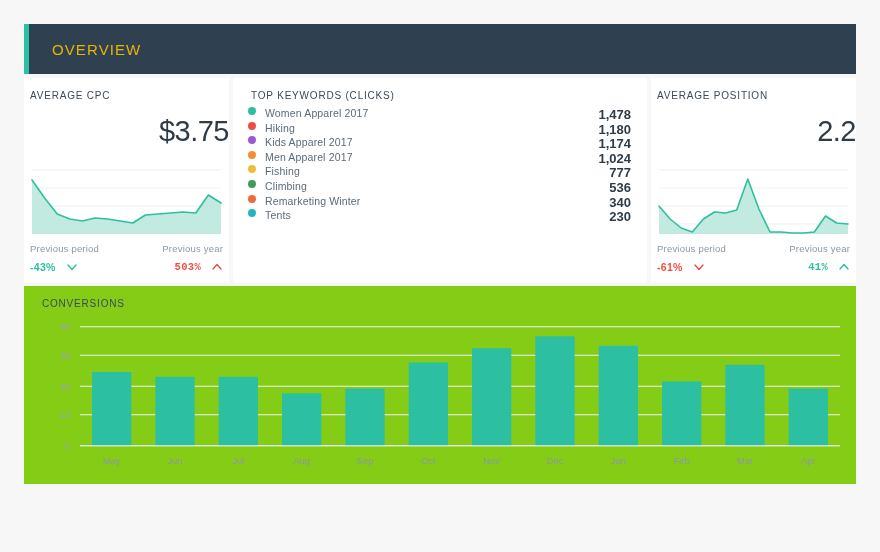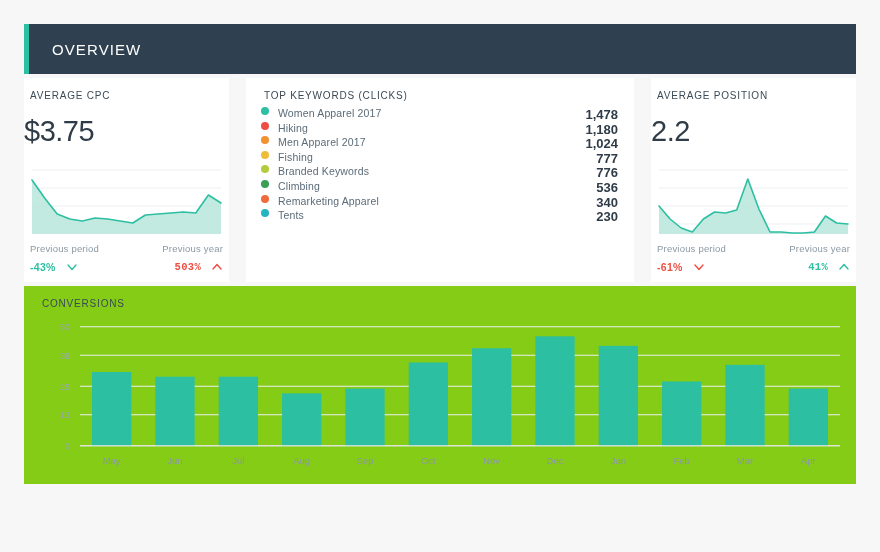--- a/index.html
+++ b/index.html
@@ -31,31 +31,31 @@
     align-items: center;
     overflow: hidden;
   }
   .header-accent {
     position: absolute;
     left: 0; top: 0; bottom: 0;
     width: 5px;
     background: #2cbfa1;
   }
   .header-title {
-    color: #ffffff;
+    color: #eab308;
     font-size: 15px;
     letter-spacing: 1.1px;
     font-weight: 400;
     margin-left: 28px;
   }
 
   
   .top-row {
     display: flex;
-    gap: 17px;
+    gap: 4px;
     margin-top: 4px;
     height: 204px;
   }
   .card {
     background: #ffffff;
     box-sizing: border-box;
   }
   .kpi-card {
     width: 205px;
     position: relative;
@@ -72,21 +72,21 @@
   .card-title {
     font-size: 10px;
     letter-spacing: 0.8px;
     color: #3b4a56;
     text-transform: uppercase;
     padding-left: 6px;
   }
   .kpi-card .card-title { padding-left: 6px; }
 
   .kpi-value {
-    text-align: left;
+    text-align: right;
     font-size: 29px;
     color: #2f3c48;
     letter-spacing: -0.5px;
     margin-top: 14px;
     font-weight: 400;
   }
 
   .spark-wrap {
     position: relative;
     margin-top: 14px;
@@ -238,42 +238,42 @@
           <span class="kw-dot" style="background: rgb(44, 191, 161);"></span>
           <span class="kw-label">Women Apparel 2017</span>
           <span class="kw-value">1,478</span>
         </div>
         <div class="kw-row">
           <span class="kw-dot" style="background: rgb(238, 77, 69);"></span>
           <span class="kw-label">Hiking</span>
           <span class="kw-value">1,180</span>
         </div>
         <div class="kw-row">
+          <span class="kw-dot" style="background: rgb(155, 89, 208);"></span>
+          <span class="kw-label">Kids Apparel 2017</span>
+          <span class="kw-value">1,174</span>
+        </div>
+        <div class="kw-row">
           <span class="kw-dot" style="background: rgb(243, 144, 47);"></span>
           <span class="kw-label">Men Apparel 2017</span>
           <span class="kw-value">1,024</span>
         </div>
         <div class="kw-row">
           <span class="kw-dot" style="background: rgb(237, 188, 56);"></span>
           <span class="kw-label">Fishing</span>
           <span class="kw-value">777</span>
         </div>
         <div class="kw-row">
-          <span class="kw-dot" style="background: rgb(180, 204, 60);"></span>
-          <span class="kw-label">Branded Keywords</span>
-          <span class="kw-value">776</span>
-        </div>
-        <div class="kw-row">
           <span class="kw-dot" style="background: rgb(60, 157, 85);"></span>
           <span class="kw-label">Climbing</span>
           <span class="kw-value">536</span>
         </div>
         <div class="kw-row">
           <span class="kw-dot" style="background: rgb(239, 106, 60);"></span>
-          <span class="kw-label">Remarketing Apparel</span>
+          <span class="kw-label">Remarketing Winter</span>
           <span class="kw-value">340</span>
         </div>
         <div class="kw-row">
           <span class="kw-dot" style="background: rgb(36, 179, 191);"></span>
           <span class="kw-label">Tents</span>
           <span class="kw-value">230</span>
         </div>
 
       </div>
     </div>

